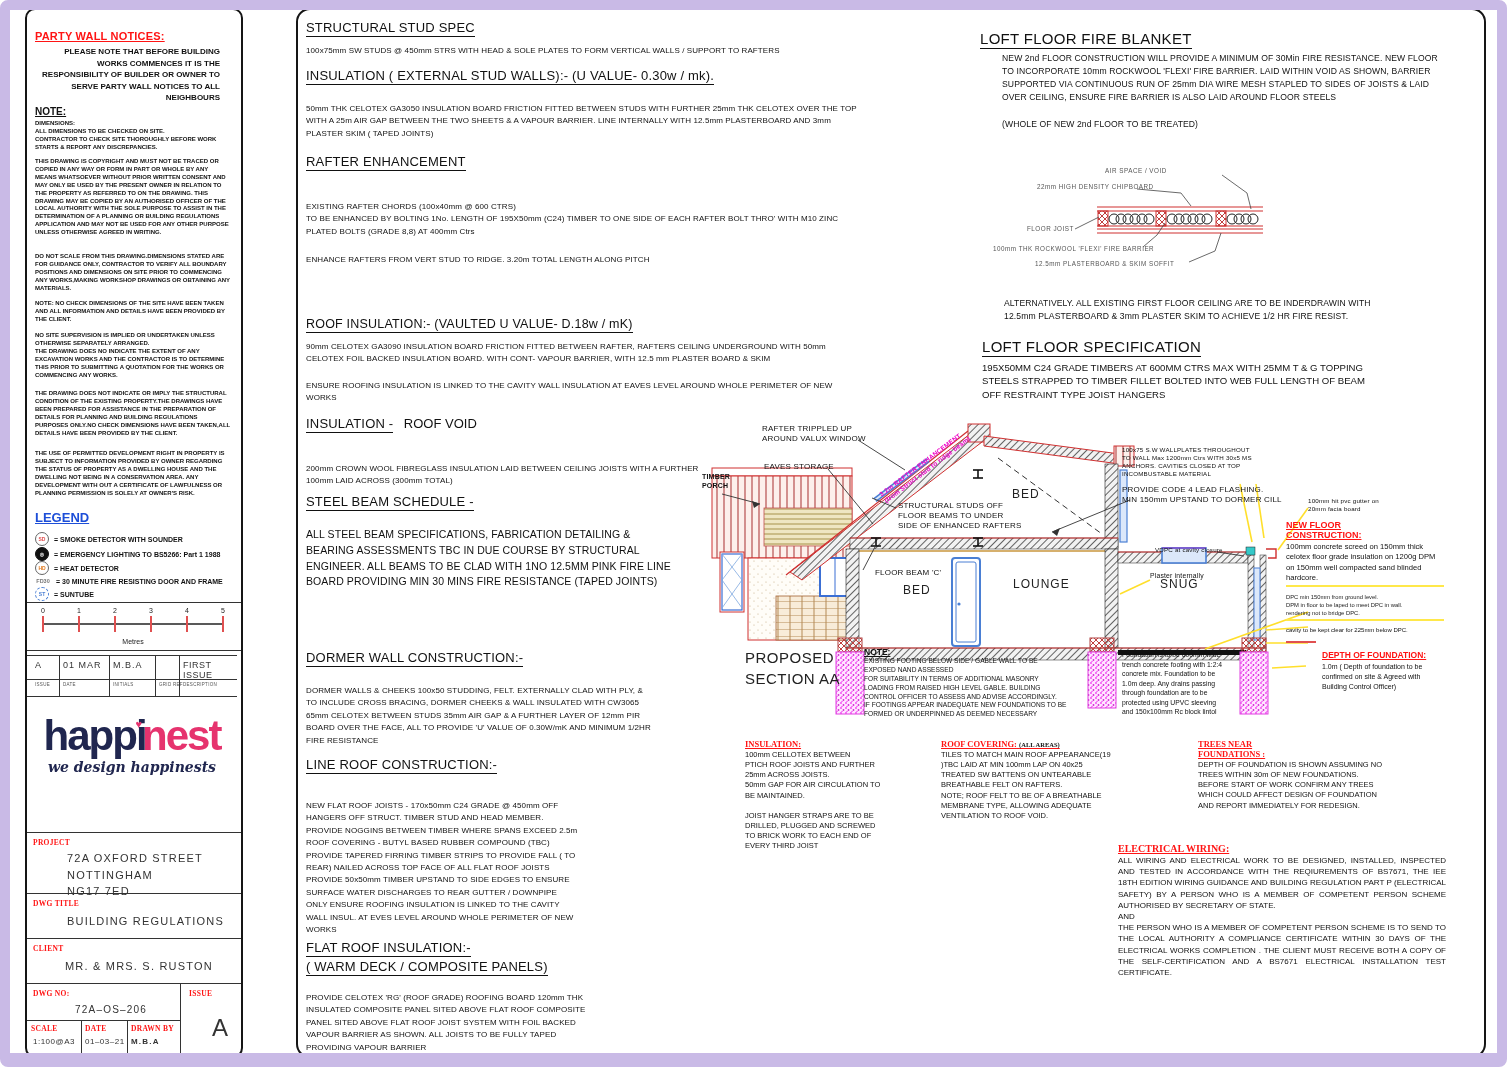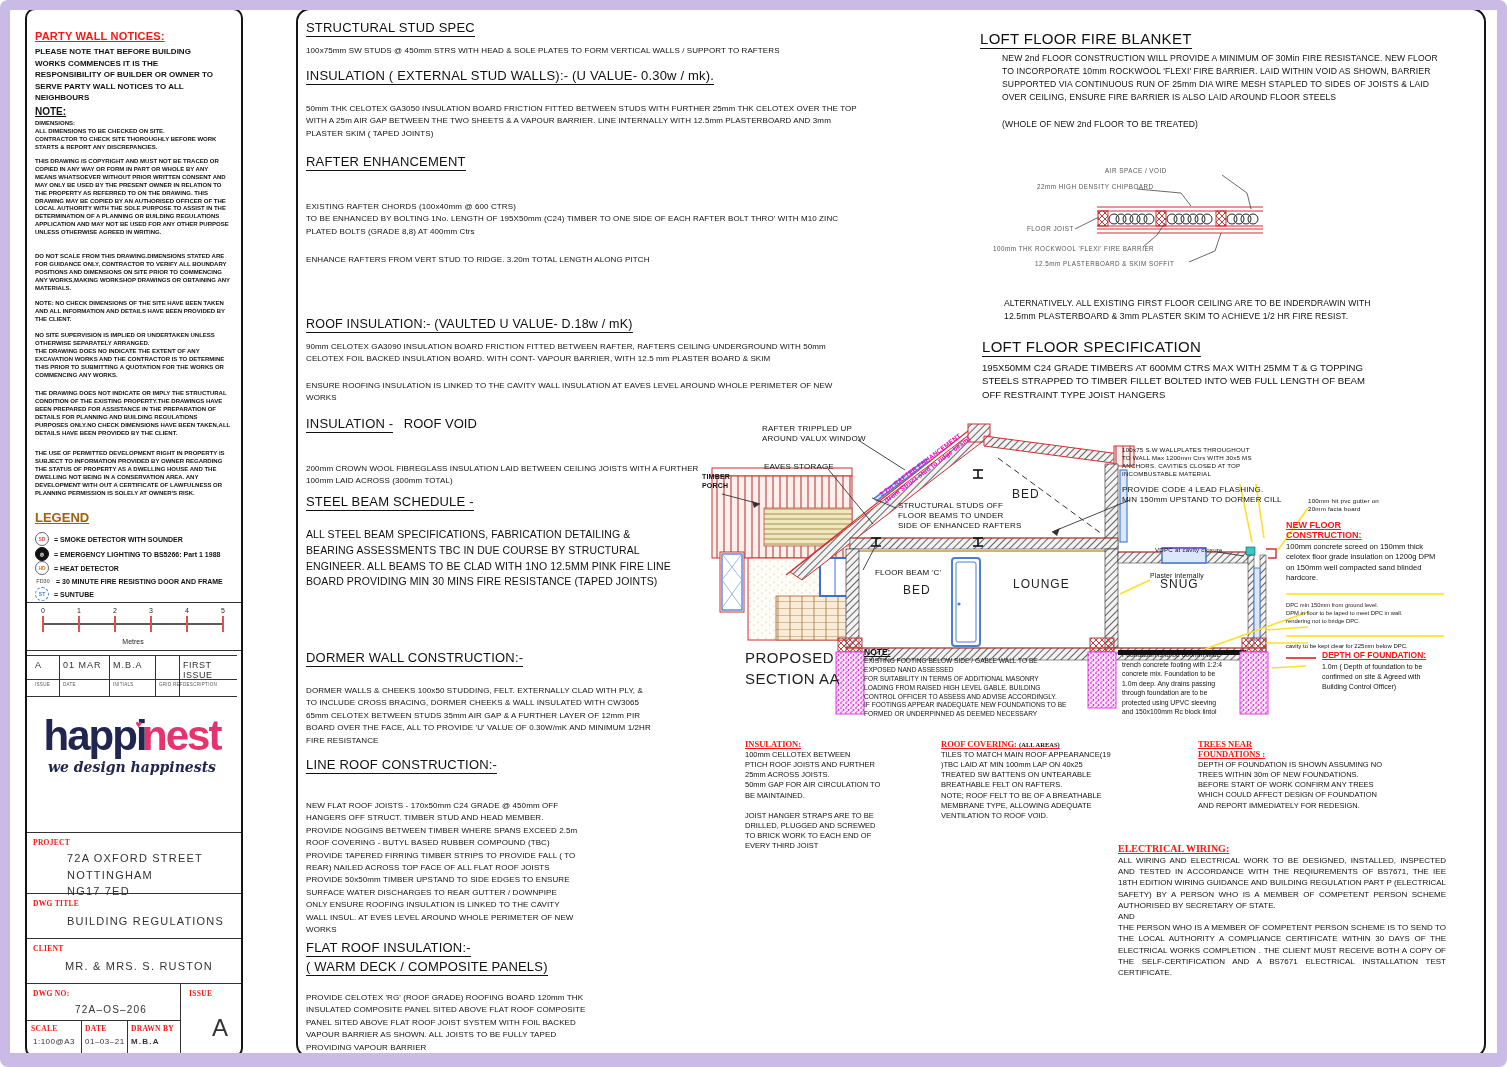--- a/index.html
+++ b/index.html
@@ -12,24 +12,24 @@
 
   
   .left-panel{position:absolute;left:25px;top:8px;width:214px;height:1046px;
               border:2px solid #151515;border-radius:10px;background:#fff;}
   .right-panel{position:absolute;left:296px;top:8px;width:1186px;height:1046px;
                border:2px solid #151515;border-radius:14px;background:#fff;}
 
   
   .pw-title{position:absolute;left:8px;top:20px;font-size:11px;font-weight:bold;color:#ff1414;
             text-decoration:underline;letter-spacing:.2px;}
-  .pw-body{position:absolute;left:8px;top:36px;width:185px;font-size:8px;font-weight:bold;line-height:1.45;}
+  .pw-body{position:absolute;left:8px;top:36px;width:185px;font-size:8px;font-weight:bold;line-height:1.45;text-align:right;}
   .note-title{position:absolute;left:8px;top:96px;font-size:10px;font-weight:bold;text-decoration:underline;}
   .np{font-size:6px;font-weight:bold;line-height:1.32;width:196px;position:absolute;left:8px;}
-  .legend-title{position:absolute;left:8px;top:500px;font-size:13px;font-weight:bold;color:#a16207;
+  .legend-title{position:absolute;left:8px;top:500px;font-size:13px;font-weight:bold;color:#1d4ed8;
                 text-decoration:underline;}
   .lg-item{position:absolute;left:8px;height:14px;font-size:7px;font-weight:bold;display:flex;align-items:center;gap:5px;}
   .lg-ic{width:12px;height:12px;border:1px solid #666;border-radius:50%;display:inline-flex;
          align-items:center;justify-content:center;font-size:5px;font-weight:bold;color:#e05050;flex:0 0 auto;}
   .lg-ic.black{background:#111;color:#fff;border-color:#111;}
   .lg-ic.dash{border:1px dashed #4a7fd4;color:#4a7fd4;}
   .lg-ic.text{border:none;border-radius:0;width:16px;color:#777;font-size:5.5px;}
   .divider{position:absolute;left:0;width:100%;border-top:1px solid #333;}
   .issue-table{position:absolute;left:0px;top:645px;width:210px;height:40px;border-top:1px solid #333;border-bottom:1px solid #333;}
   .it-cell{position:absolute;font-size:9px;color:#333;letter-spacing:1px;top:4px;}
@@ -62,21 +62,21 @@
   .r-body{font-size:8.6px;line-height:1.5;letter-spacing:.1px;margin-left:22px;}
   .loft-spec-body{font-size:9.6px;line-height:1.4;}
   .fd-label{position:absolute;font-size:6.3px;color:#555;letter-spacing:.5px;white-space:nowrap;}
 
   
   .dl{position:absolute;font-size:8px;line-height:1.25;letter-spacing:.2px;}
   .dl.small{font-size:6.2px;line-height:1.3;}
   .dl.room{font-size:12px;letter-spacing:1px;color:#222;}
   .dl.pink{color:#ee00c8;font-size:6.5px;font-weight:bold;transform:rotate(-37deg);transform-origin:left top;}
   .red-t{color:#ff1414;font-weight:bold;text-decoration:underline;}
-  .yellow-u{border-bottom:2px solid #ffe84a;padding-bottom:10px;}
+  .yellow-u{border-bottom:2px solid #ffe84a;padding-bottom:2px;}
   .note-block{position:absolute;}
   .nb-title{font-size:8.5px;font-weight:bold;color:#ff1414;text-decoration:underline;margin:0 0 1px 0;font-family:Liberation Serif, serif;}
   .nb-suffix{font-size:6.5px;color:#111;font-weight:bold;text-decoration:none;}
   .nb-body{font-size:7.5px;line-height:1.35;margin:0;}
   .section-title{font-size:14px;letter-spacing:.5px;color:#222;line-height:1.4;}
   .just{text-align:justify;}
 </style>
 </head>
 <body>
 

